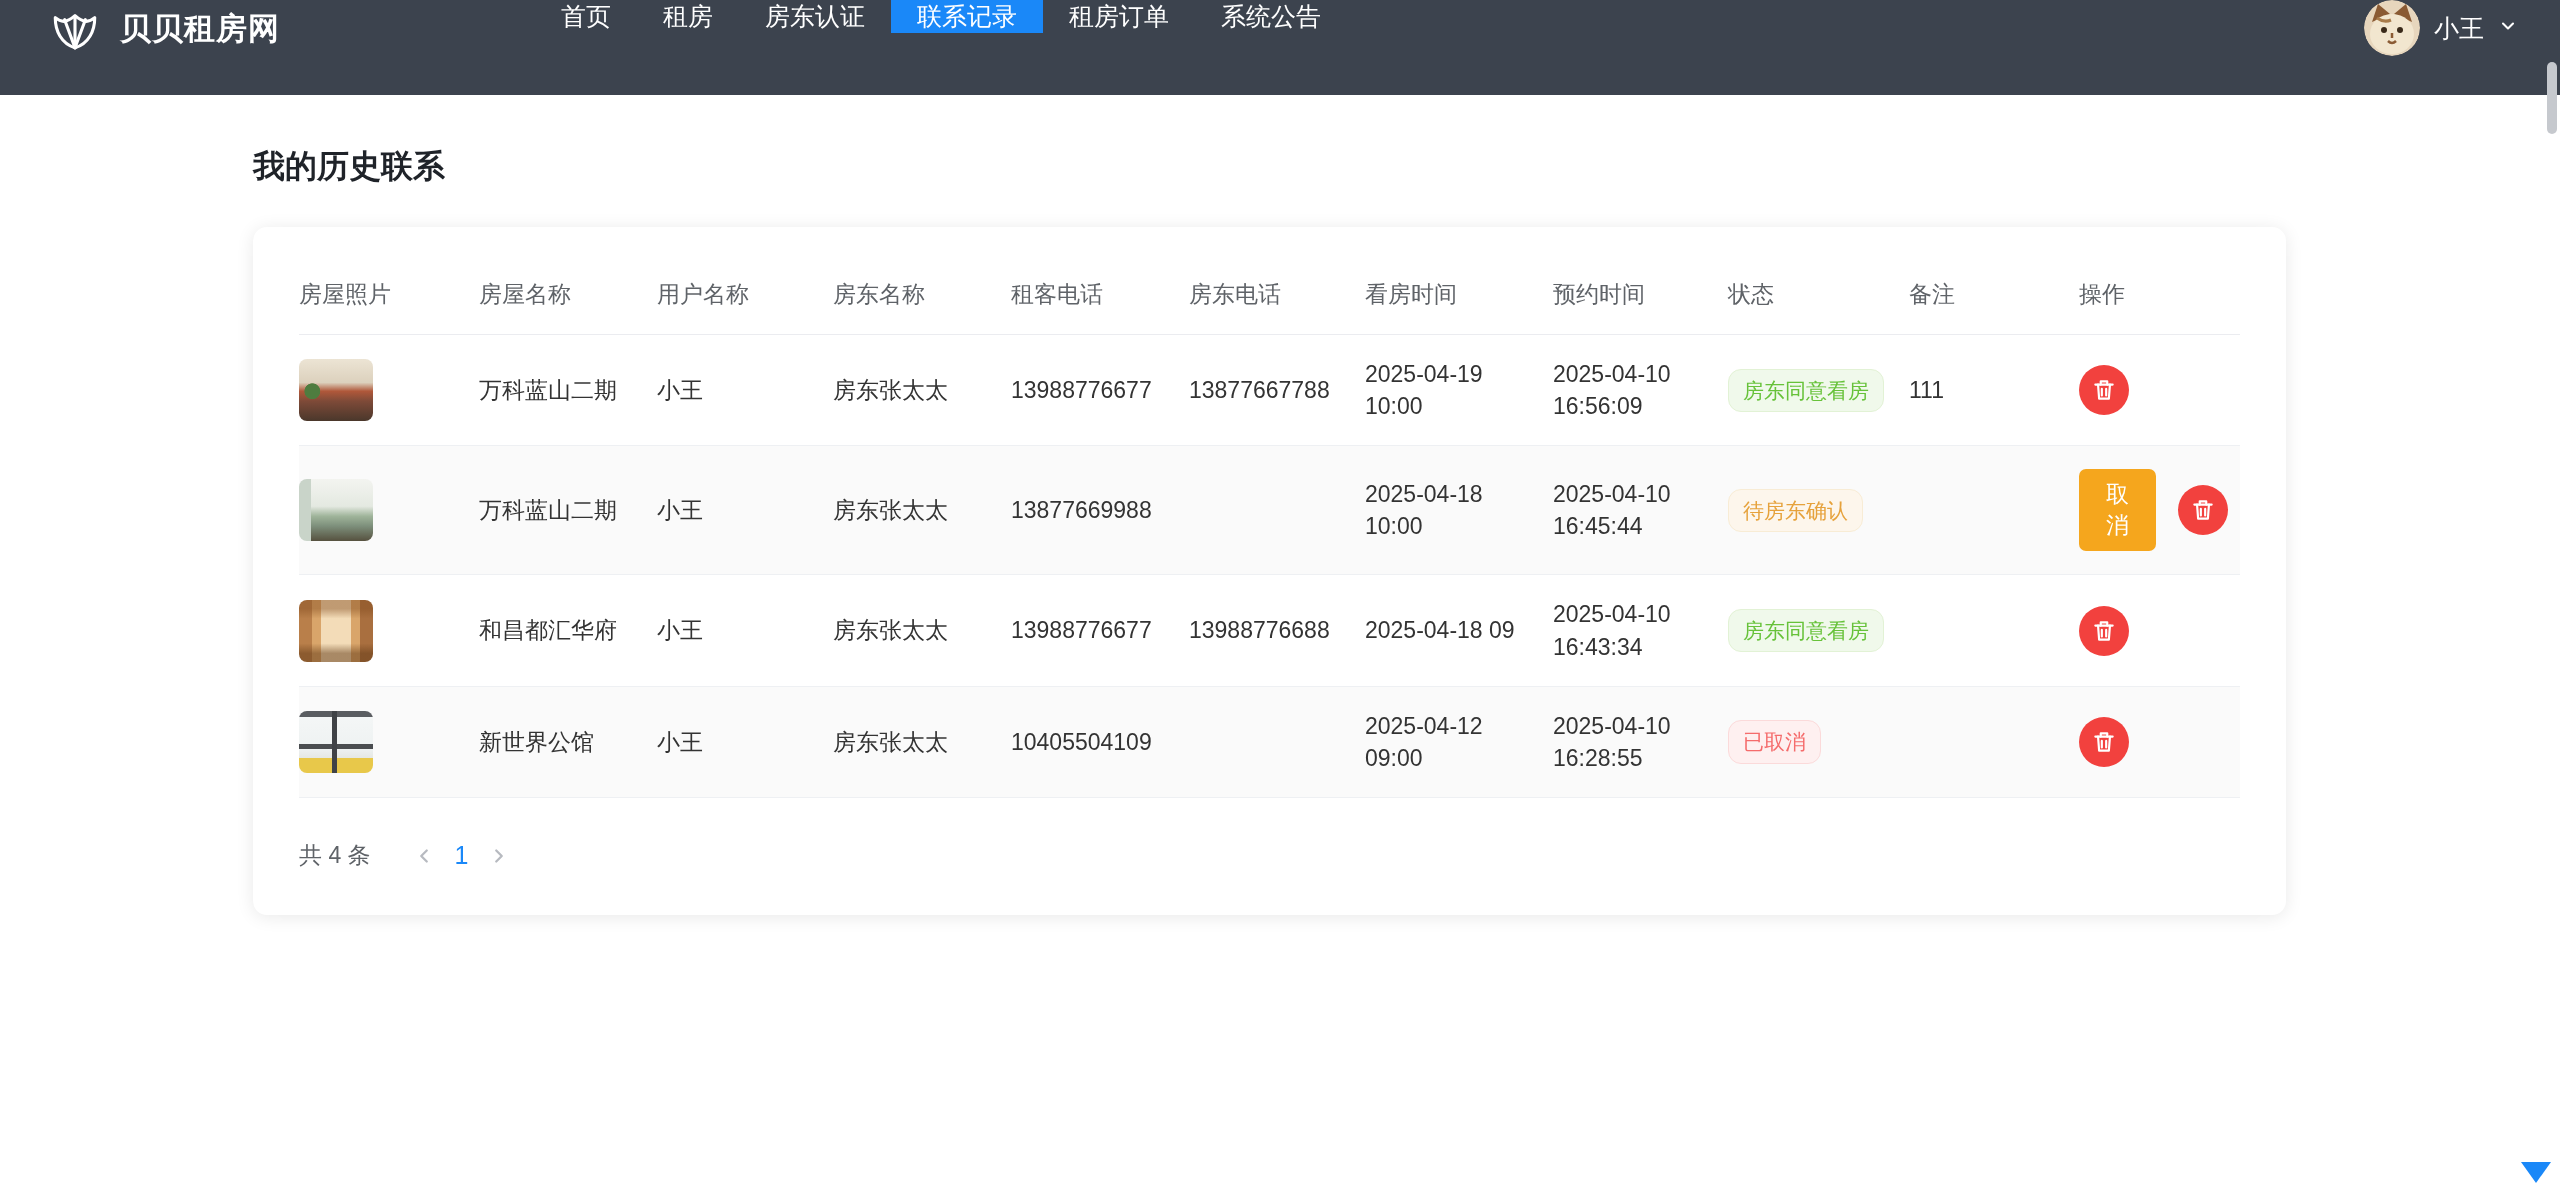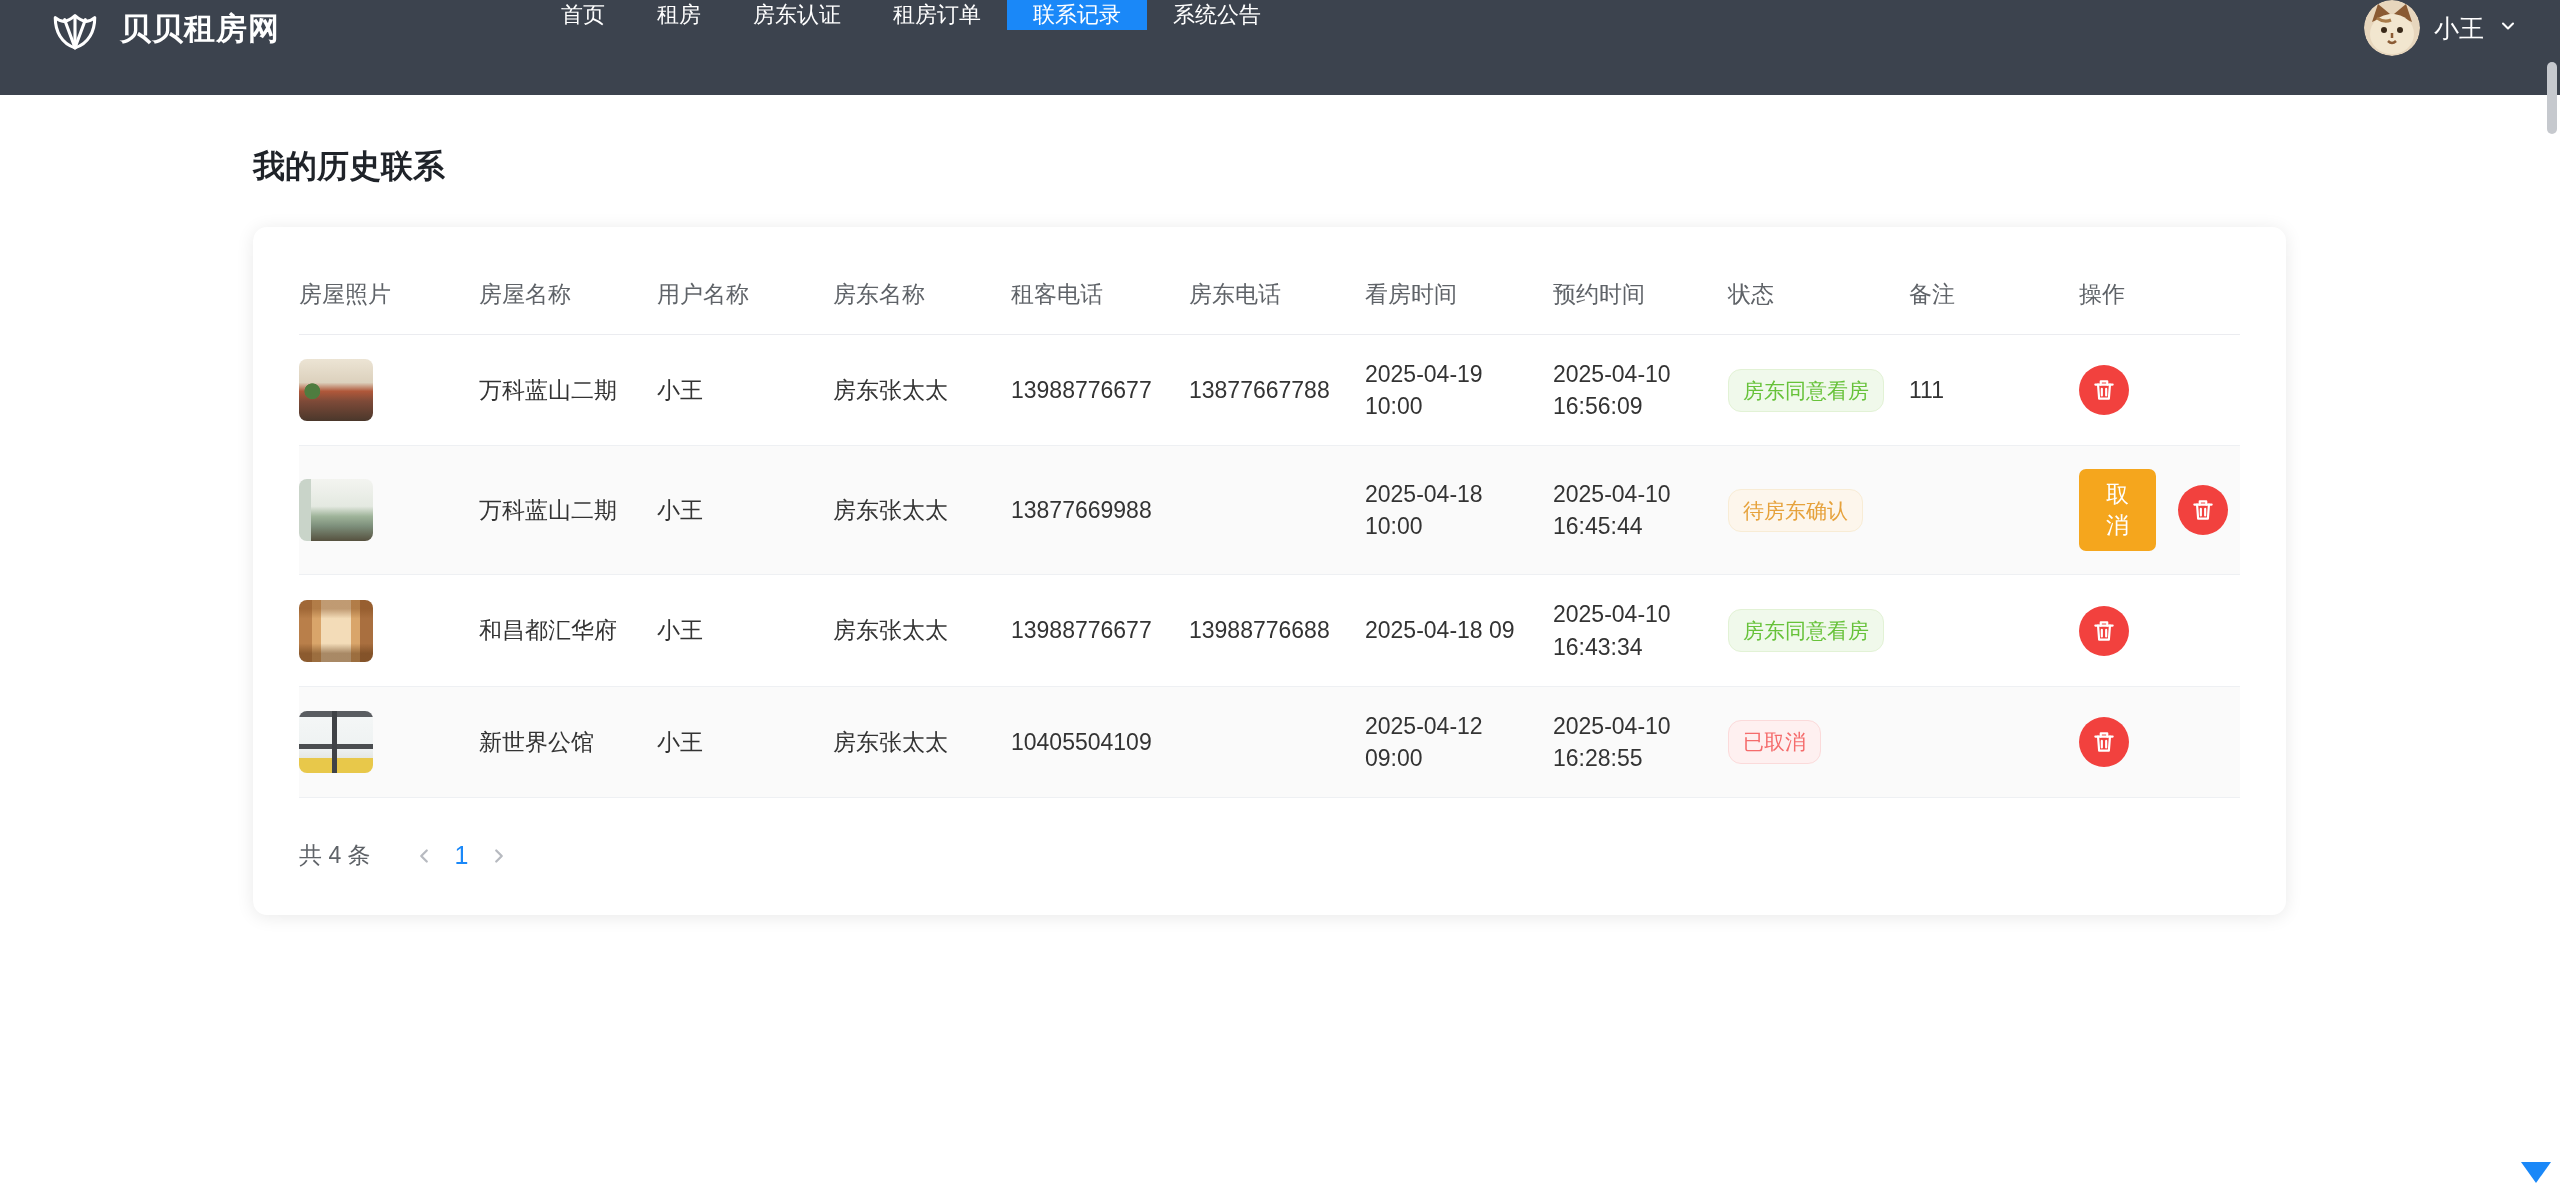--- a/index.html
+++ b/index.html
@@ -29,21 +29,21 @@
     color: #fff;
     font-size: 31px;
     font-weight: 700;
     letter-spacing: 1px;
   }
   nav.main-nav { display: flex; margin-left: 255px; }
   .nav-item {
     display: flex;
     align-items: center;
     padding: 0 26px;
-    font-size: 22px;
+    font-size: 25px;
     color: #ffffff;
     cursor: pointer;
     white-space: nowrap;
   }
   .nav-item.active { background: var(--accent, #1a88f8); }
   .user-menu {
     margin-left: auto;
     display: flex;
     align-items: center;
     gap: 14px;
@@ -212,22 +212,22 @@
           <path d="M26 46 L16 19"></path>
           <path d="M26 46 L36 19"></path>
       </svg>
     </span>
     <span class="brand-title">贝贝租房网</span>
   </div>
   <nav class="main-nav">
     <div class="nav-item">首页</div>
     <div class="nav-item">租房</div>
     <div class="nav-item">房东认证</div>
+    <div class="nav-item active">联系记录</div>
     <div class="nav-item">租房订单</div>
-    <div class="nav-item active">联系记录</div>
     <div class="nav-item">系统公告</div>
   </nav>
   <div class="user-menu">
     <span class="avatar">
       <svg width="56" height="56" viewBox="0 0 56 56">
         <defs>
             <clipPath id="av">
               <circle cx="28" cy="28" r="28"></circle>
             </clipPath>
           </defs>

